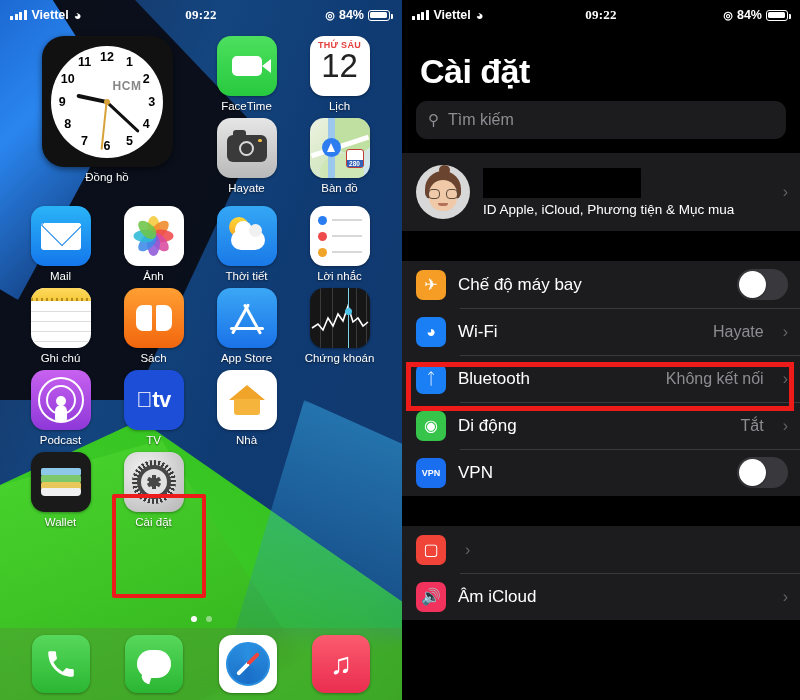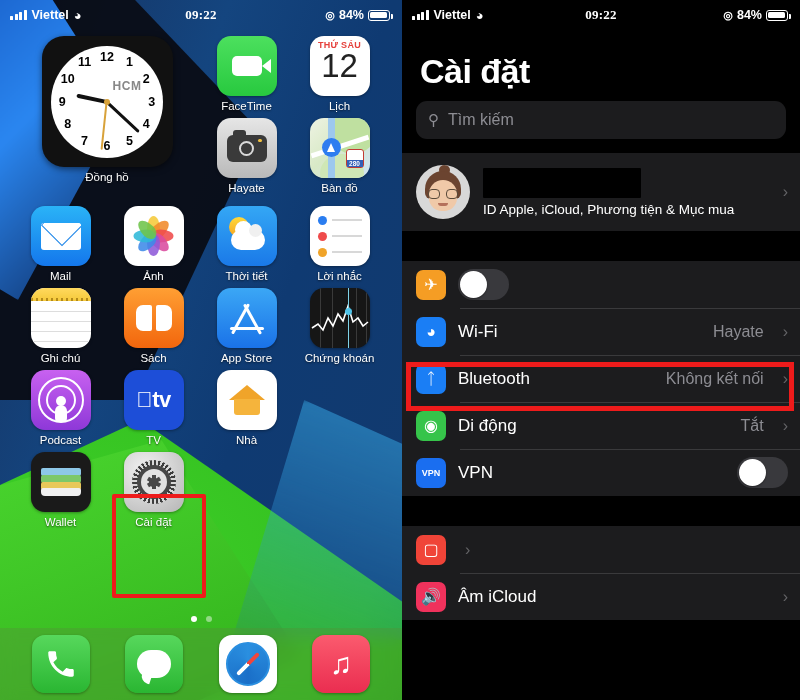--- a/index.html
+++ b/index.html
@@ -565,20 +565,21 @@
         <span class="chev">›</span>
       </div>
     </div>
 
     <div class="gap"></div>
 
     <div class="st-group">
 
       <div class="row-item">
         <span class="sq" style="background:#f59d24">✈</span>
+        <span class="r-label">Chế độ máy bay</span>
         <span class="toggle">
             <i></i>
           </span>
       </div>
 
       <div class="row-item">
         <span class="sq" style="background:#1a7ef5">◕</span>
         <span class="r-label">Wi-Fi</span>
         <span class="r-value">Hayate</span>
         <span class="chev">›</span>

